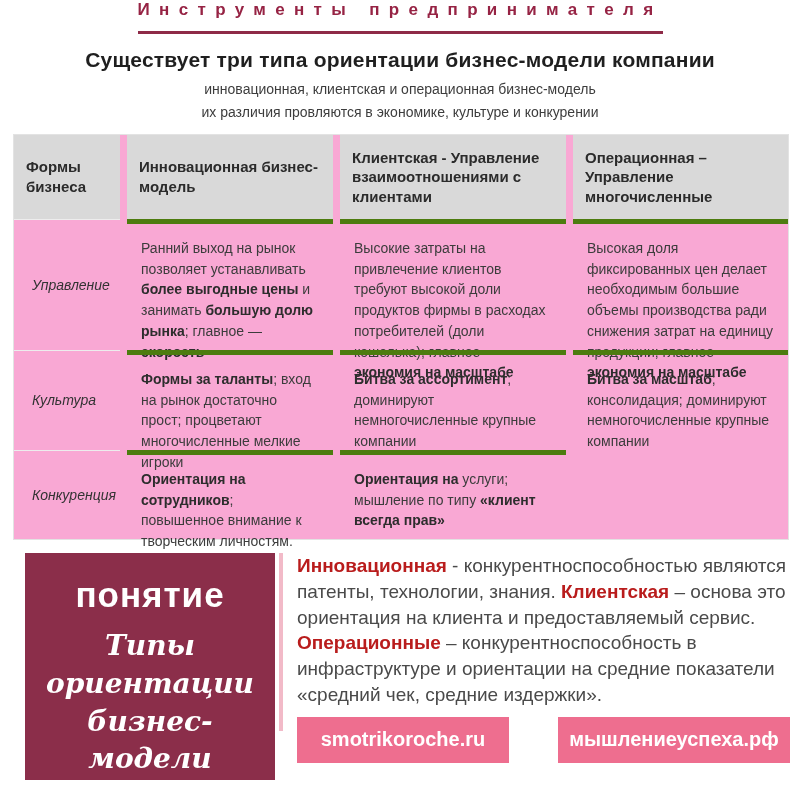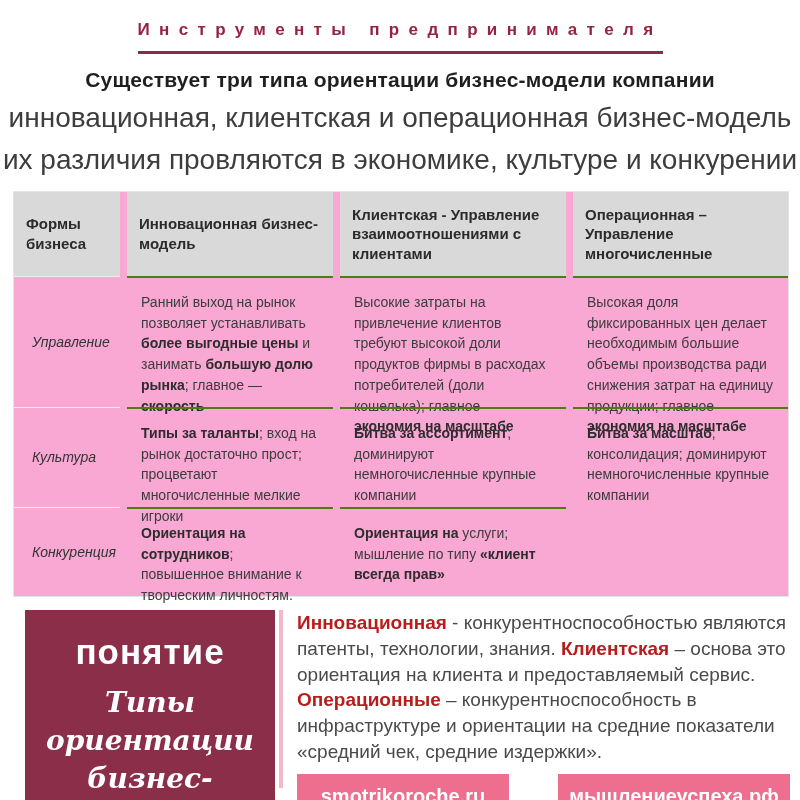--- a/index.html
+++ b/index.html
@@ -6,21 +6,21 @@
   body{
     width:800px;height:800px;
     background:#ffffff;
     font-family:"Liberation Sans","DejaVu Sans",sans-serif;
     color:#3c3c3c;
     overflow:hidden;
     position:relative;
   }
   
   .kicker{
-    margin-top:20px;
+    margin-top:0;
     text-align:center;
     font-size:17px;
     font-weight:bold;
     letter-spacing:0.55em;
     color:#962344;
     white-space:nowrap;
   }
   .rule{
     width:525px;height:3px;
     background:#8e2a47;
@@ -29,21 +29,21 @@
   .title{
     margin:14px 0 8px;
     text-align:center;
     font-size:21px;
     font-weight:bold;
     color:#1f1f1f;
     letter-spacing:0.2px;
   }
   .subtitle{
     text-align:center;
-    font-size:28px;
+    font-size:14px;
     color:#3d3d3d;
     line-height:1.32;
     margin-top:5px;
   }
   
   .grid-table{
     margin:12px 11px 0 13px;
     border:1px solid #e3e3e3;
     display:grid;
     grid-template-columns:106px 206px 226px 1fr;
@@ -61,21 +61,21 @@
     display:flex;
     align-items:center;
     box-sizing:border-box;
   }
   .td{
     padding:14px 14px 8px;
     font-size:14px;
     line-height:1.48;
     color:#3c3c3c;
     box-sizing:border-box;
-    border-top:2px solid #4d7c0f;
+    border-top:5px solid #4d7c0f;
   }
   .td .b{font-weight:bold;color:#2d2d2d;}
   .row-label{
     font-style:italic;
     font-size:14px;
     color:#333333;
     display:flex;
     align-items:center;
     padding-left:18px;
     box-sizing:border-box;
@@ -163,21 +163,21 @@
   <div class="th">Инновационная бизнес-модель</div>
   <div class="th">Клиентская - Управление взаимоотношениями с клиентами</div>
   <div class="th">Операционная – Управление многочисленные</div>
 
   <div class="row-label">Управление</div>
   <div class="td"><span>Ранний выход на рынок позволяет устанавливать </span><span class="b">более выгодные цены</span><span> и занимать </span><span class="b">большую долю рынка</span><span>; главное — </span><span class="b">скорость</span></div>
   <div class="td"><span>Высокие затраты на привлечение клиентов требуют высокой доли продуктов фирмы в расходах потребителей (доли кошелька); главное — </span><span class="b">экономия на масштабе</span></div>
   <div class="td"><span>Высокая доля фиксированных цен делает необходимым большие объемы производства ради снижения затрат на единицу продукции; главное — </span><span class="b">экономия на масштабе</span></div>
 
   <div class="row-label">Культура</div>
-  <div class="td"><span class="b">Типы за таланты</span><span>; вход на рынок достаточно прост; процветают многочисленные мелкие игроки</span></div>
+  <div class="td"><span class="b">Формы за таланты</span><span>; вход на рынок достаточно прост; процветают многочисленные мелкие игроки</span></div>
   <div class="td"><span class="b">Битва за ассортимент</span><span>; доминируют немногочисленные крупные компании</span></div>
   <div class="td"><span class="b">Битва за масштаб</span><span>; консолидация; доминируют немногочисленные крупные компании</span></div>
 
   <div class="row-label">Конкуренция</div>
   <div class="td"><span class="b">Ориентация на сотрудников</span><span>; повышенное внимание к творческим личностям.</span></div>
   <div class="td"><span class="b">Ориентация на</span><span> услуги; мышление по типу </span><span class="b">«клиент всегда прав»</span></div>
 </div>
 
 <div class="bottom">
   <div class="concept-card">

